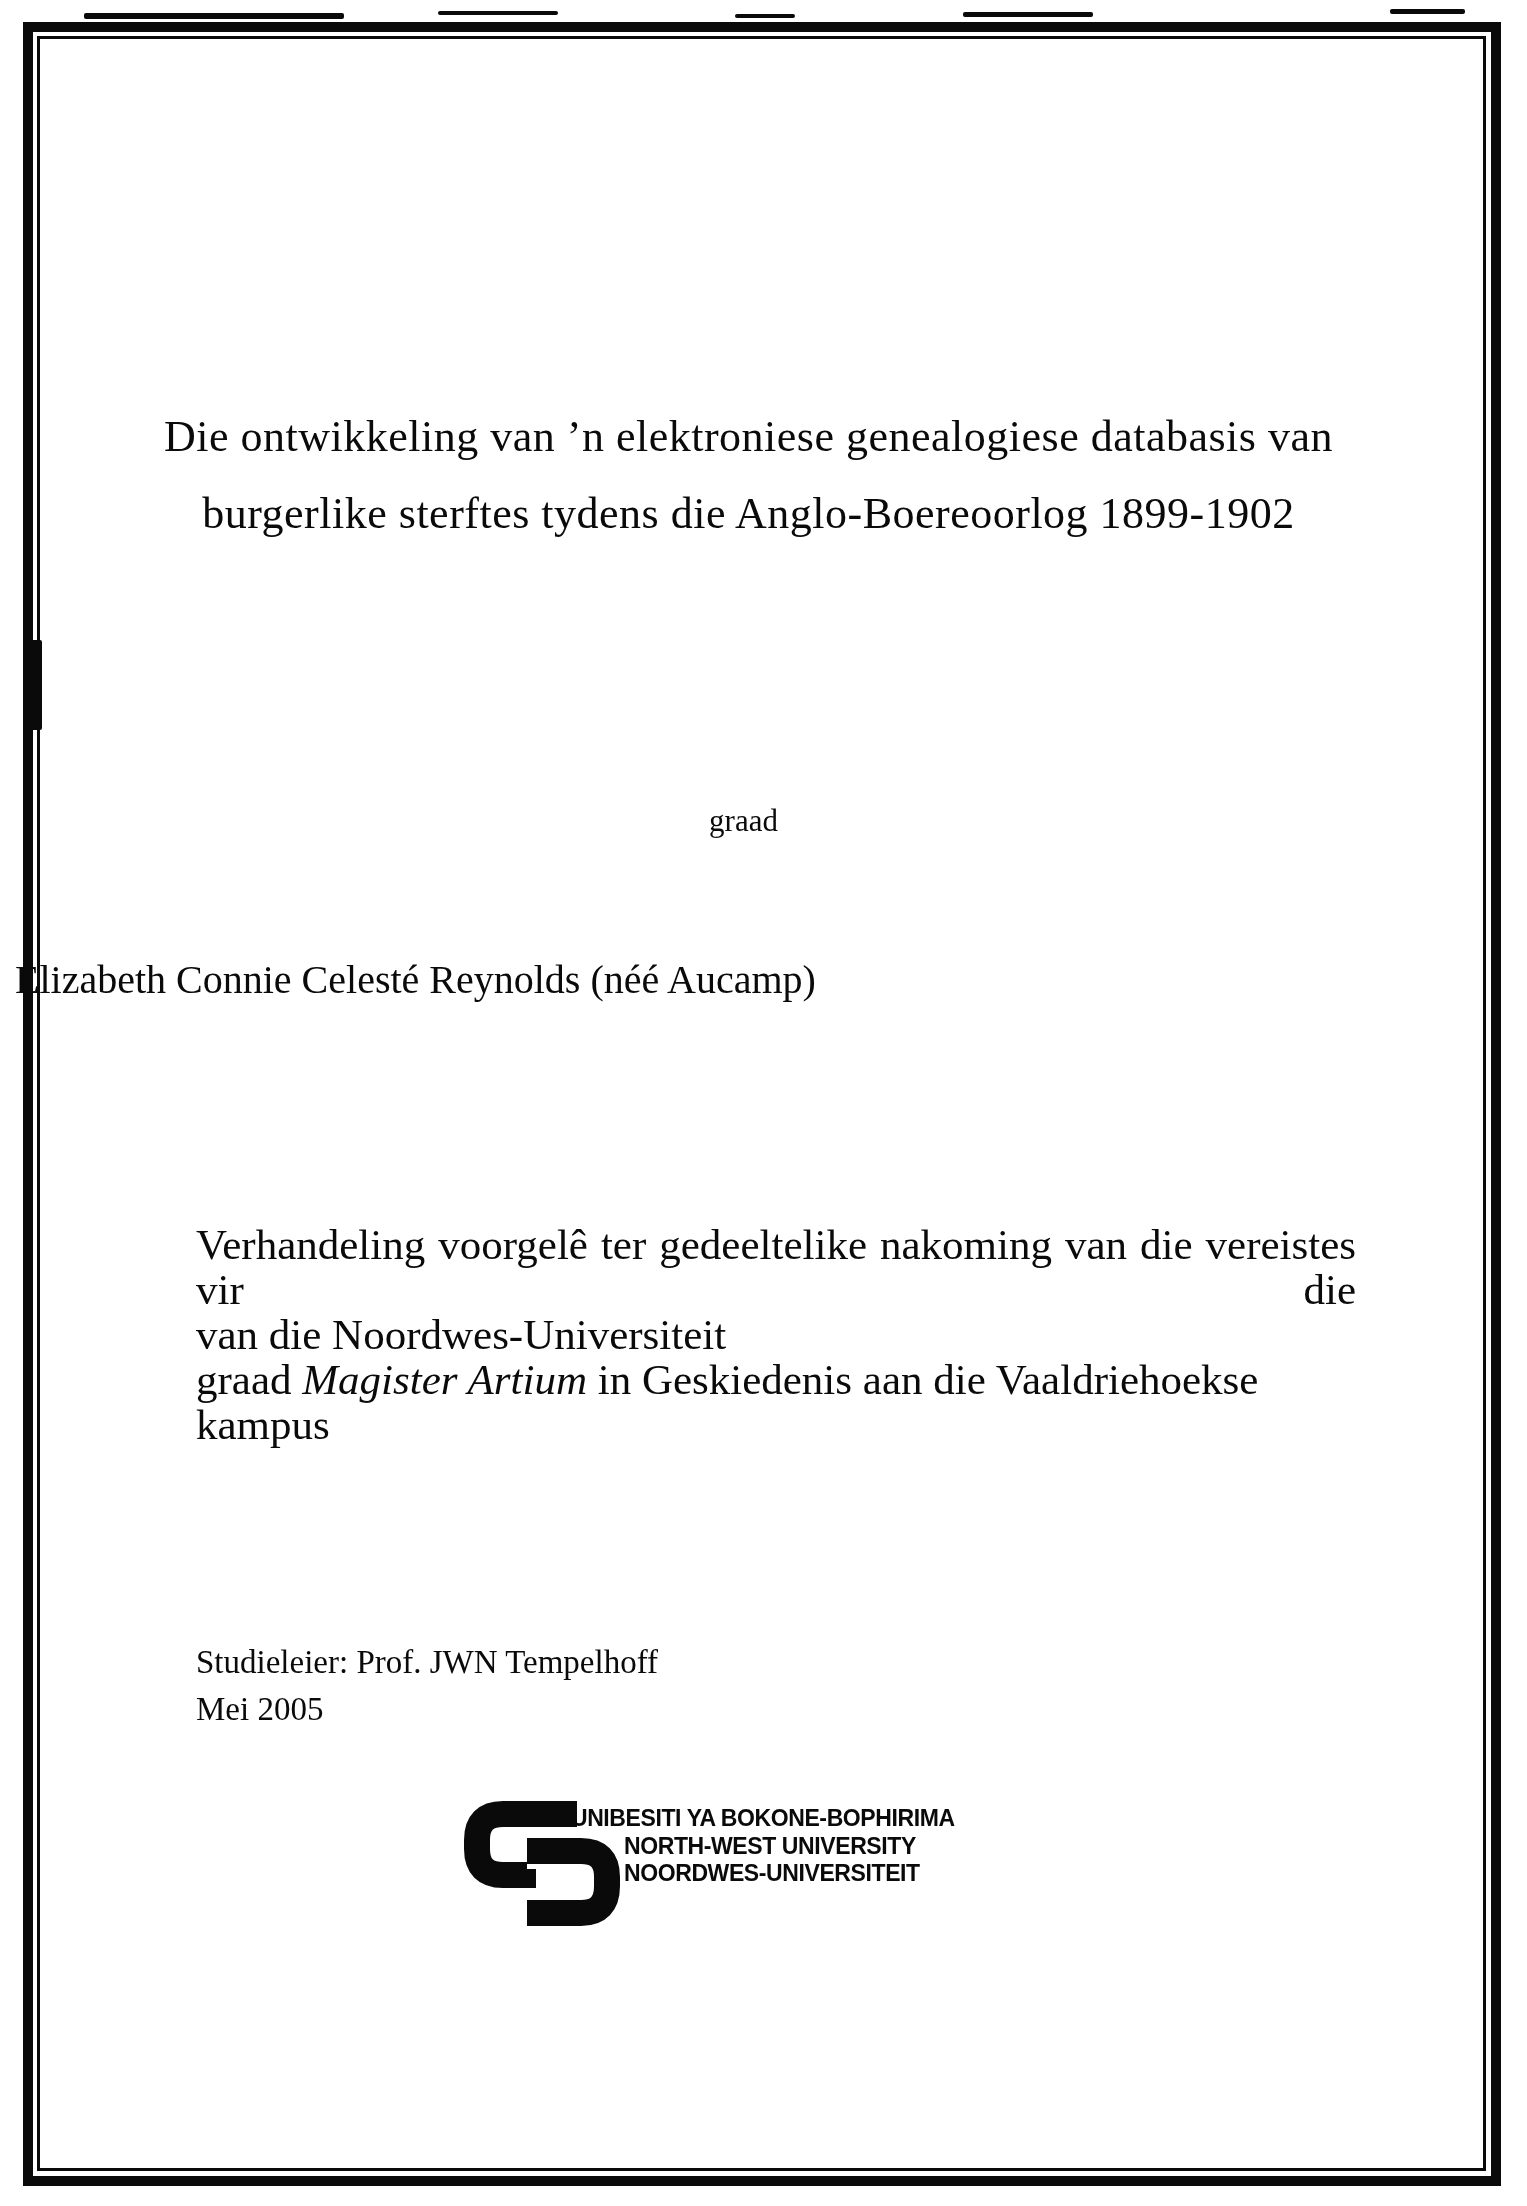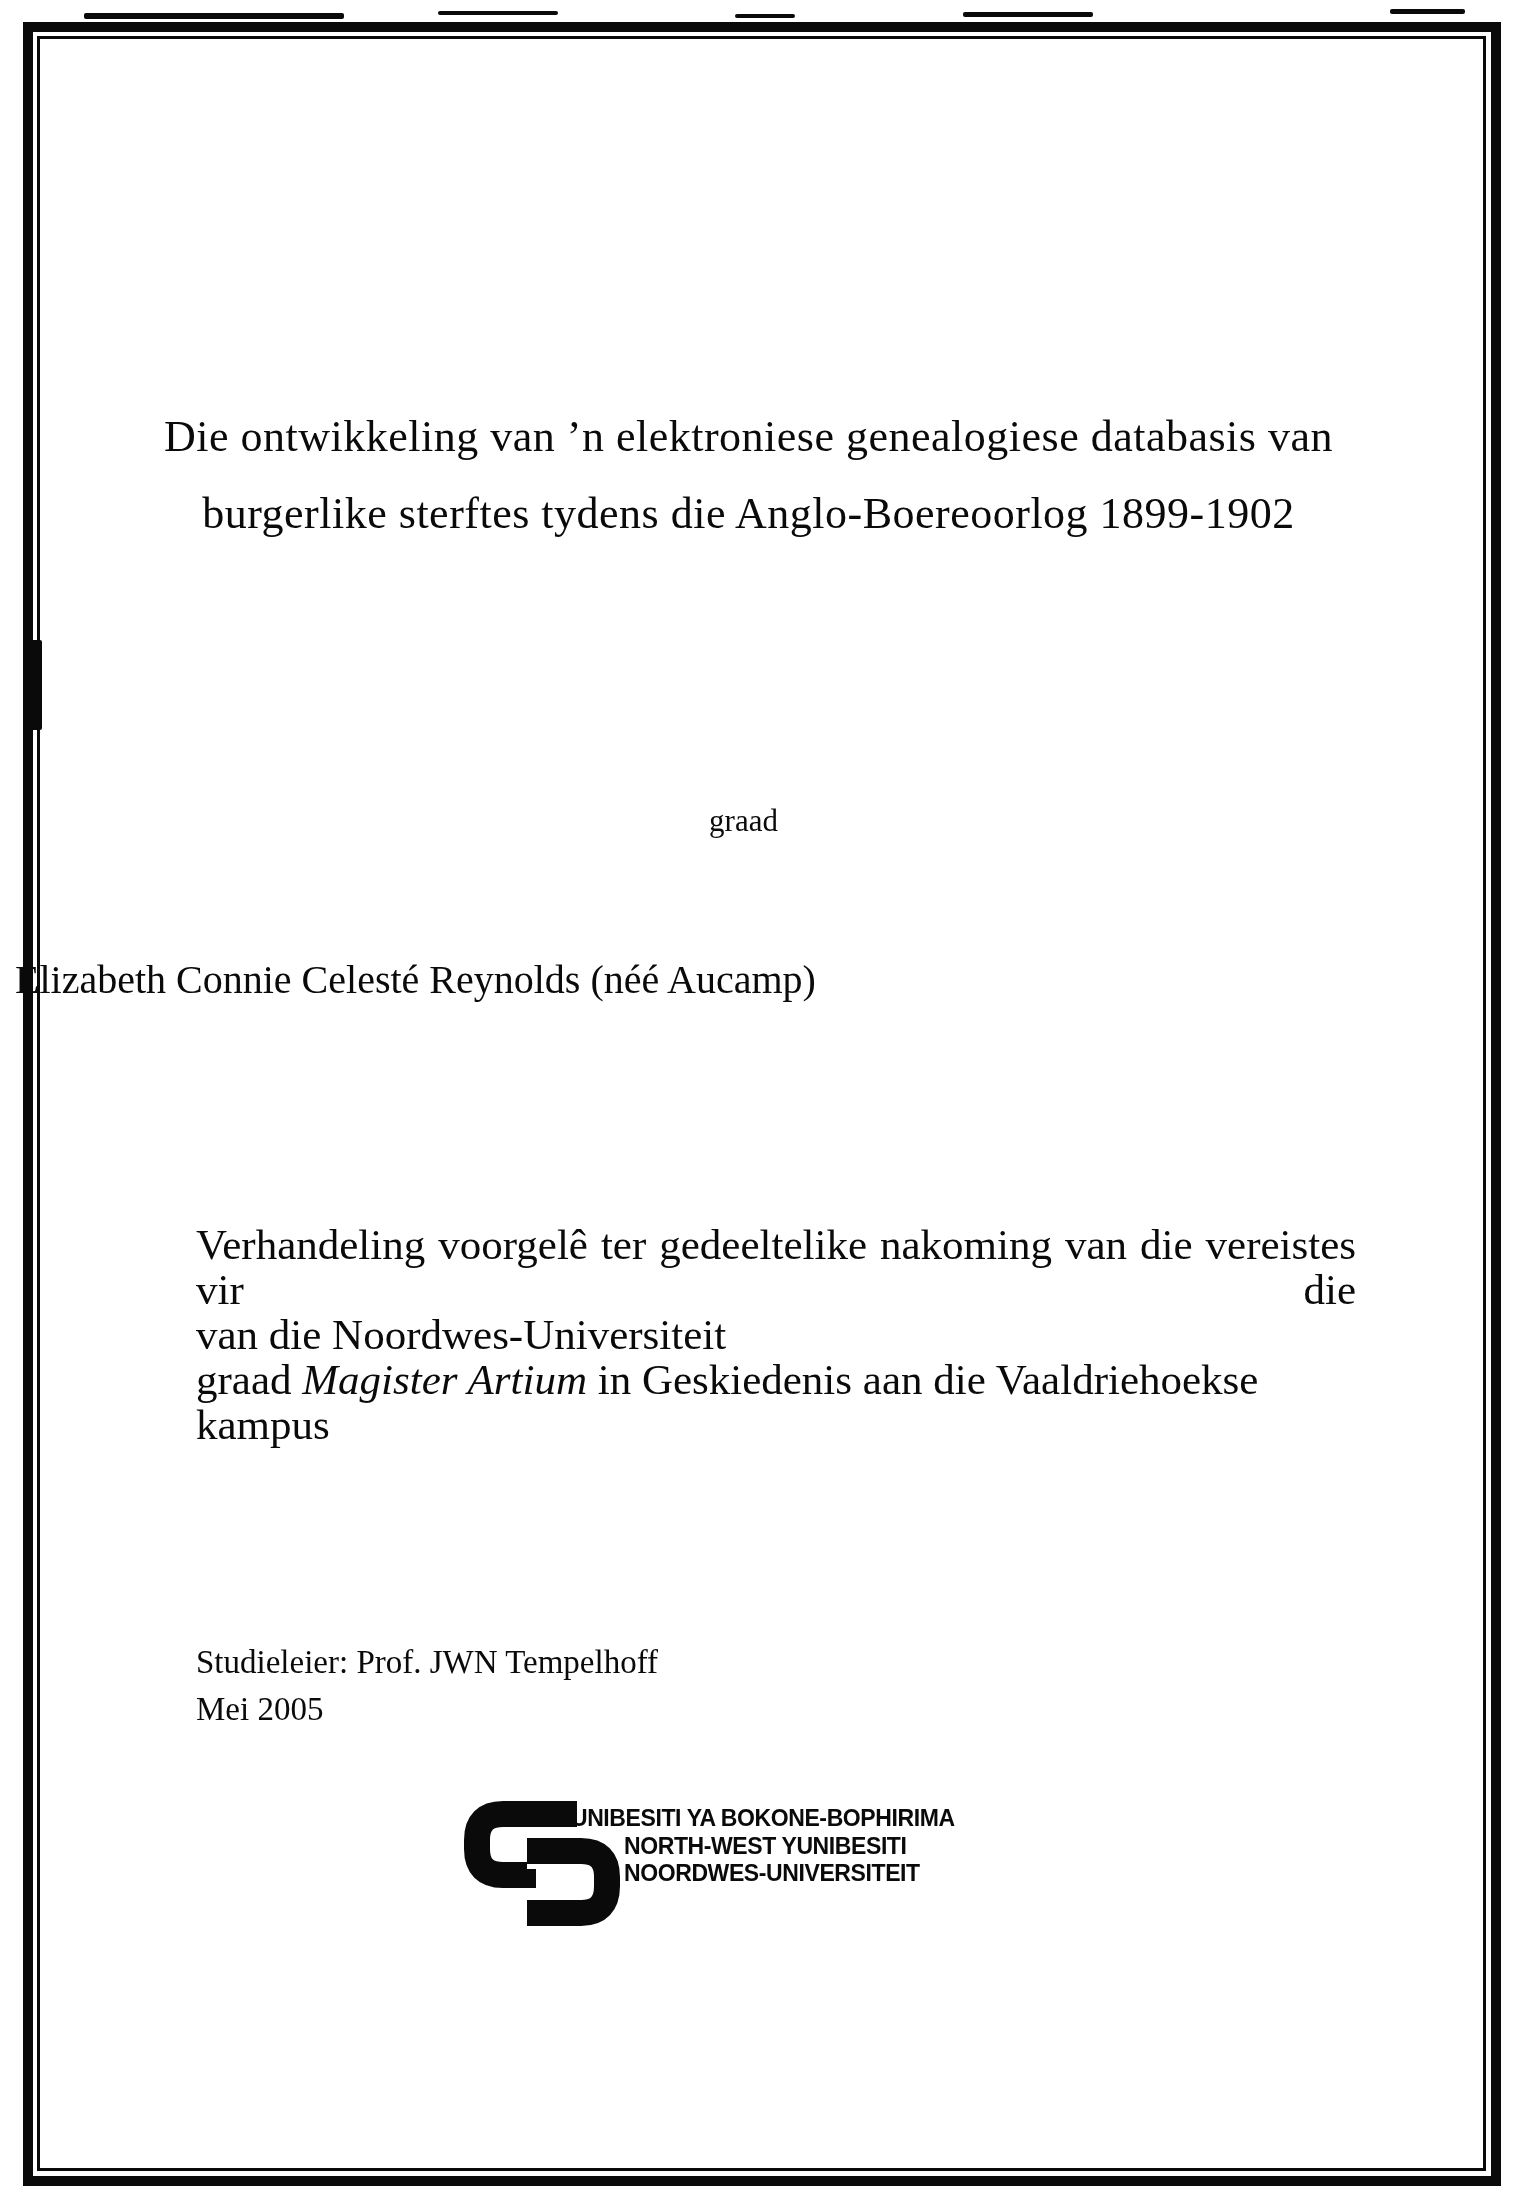--- a/index.html
+++ b/index.html
@@ -136,17 +136,17 @@
   <svg class="logo-mark" viewBox="0 0 156 125" xmlns="http://www.w3.org/2000/svg" aria-hidden="true">
 
     <path d="M 113 13 H 39 Q 13 13 13 39 V 48 Q 13 74 39 74 H 72" fill="none" stroke="#0a0a0a" stroke-width="26"></path>
 
     <path d="M 63 50 H 117 Q 143 50 143 76 V 85 Q 143 112 117 112 H 63" fill="none" stroke="#ffffff" stroke-width="36"></path>
     <path d="M 63 50 H 117 Q 143 50 143 76 V 85 Q 143 112 117 112 H 63" fill="none" stroke="#0a0a0a" stroke-width="26"></path>
   </svg>
 
   <div class="logo-text">
     <div>YUNIBESITI YA BOKONE-BOPHIRIMA</div>
-    <div class="indented">NORTH-WEST YUNIBESITI</div>
+    <div class="indented">NORTH-WEST UNIVERSITY</div>
     <div class="indented">NOORDWES-UNIVERSITEIT</div>
   </div>
 
 </div>
 
 </body></html>

